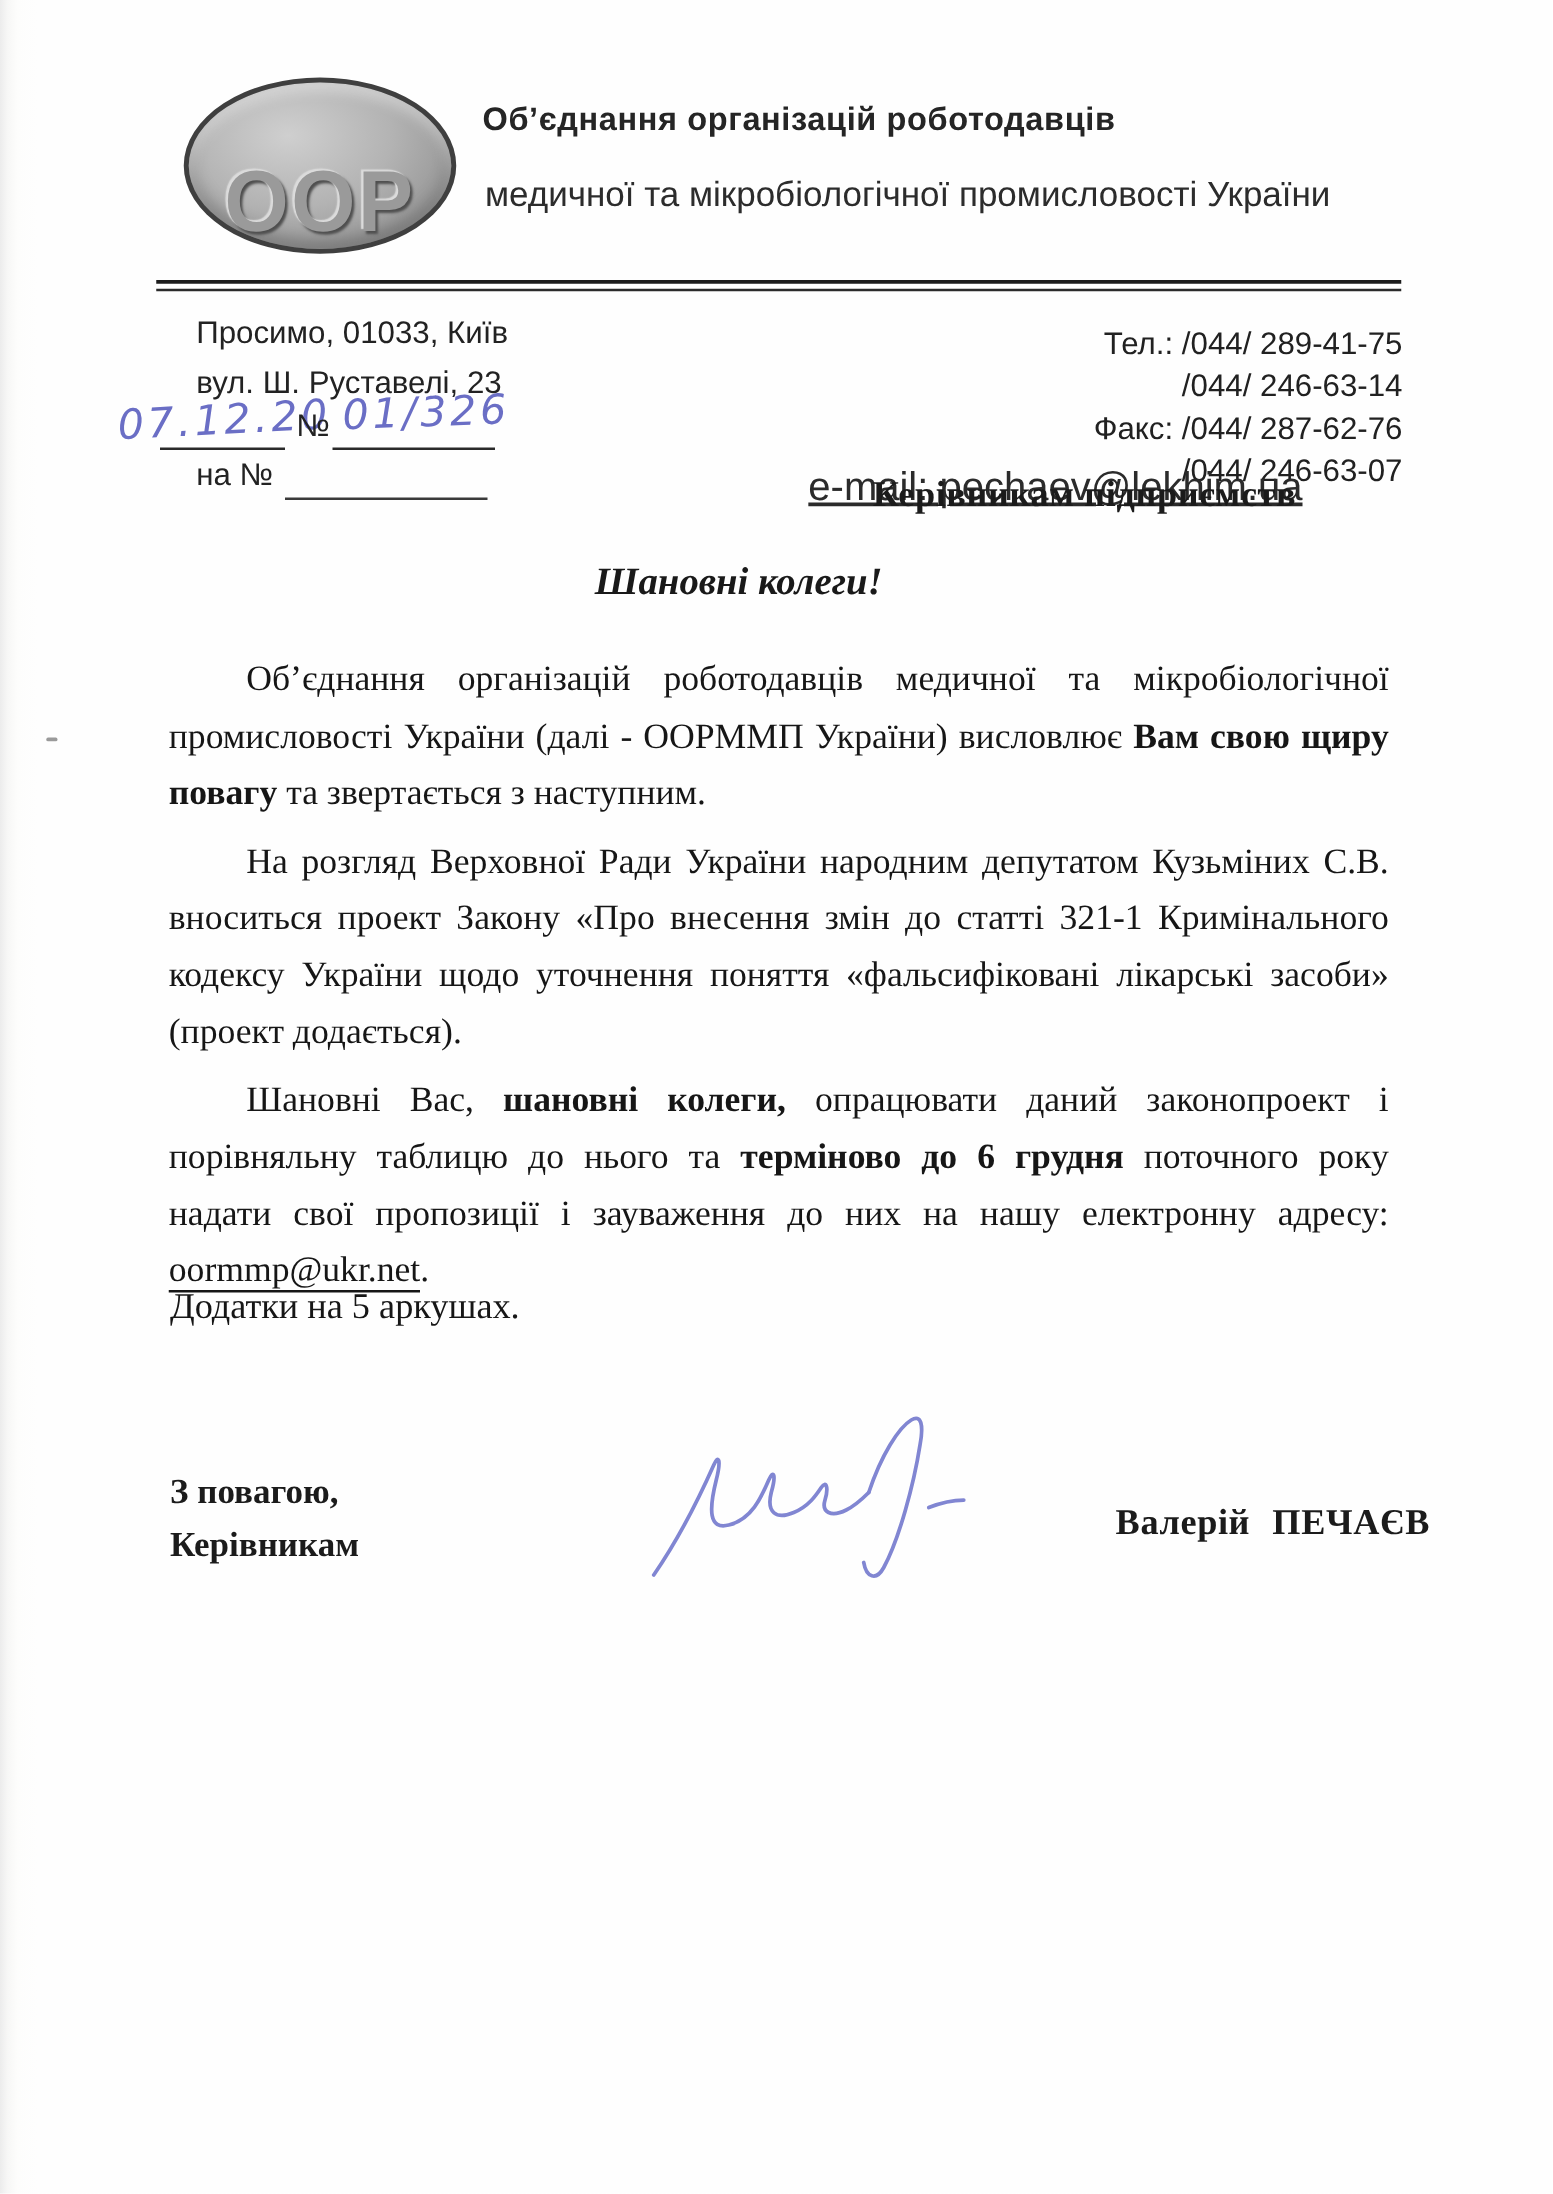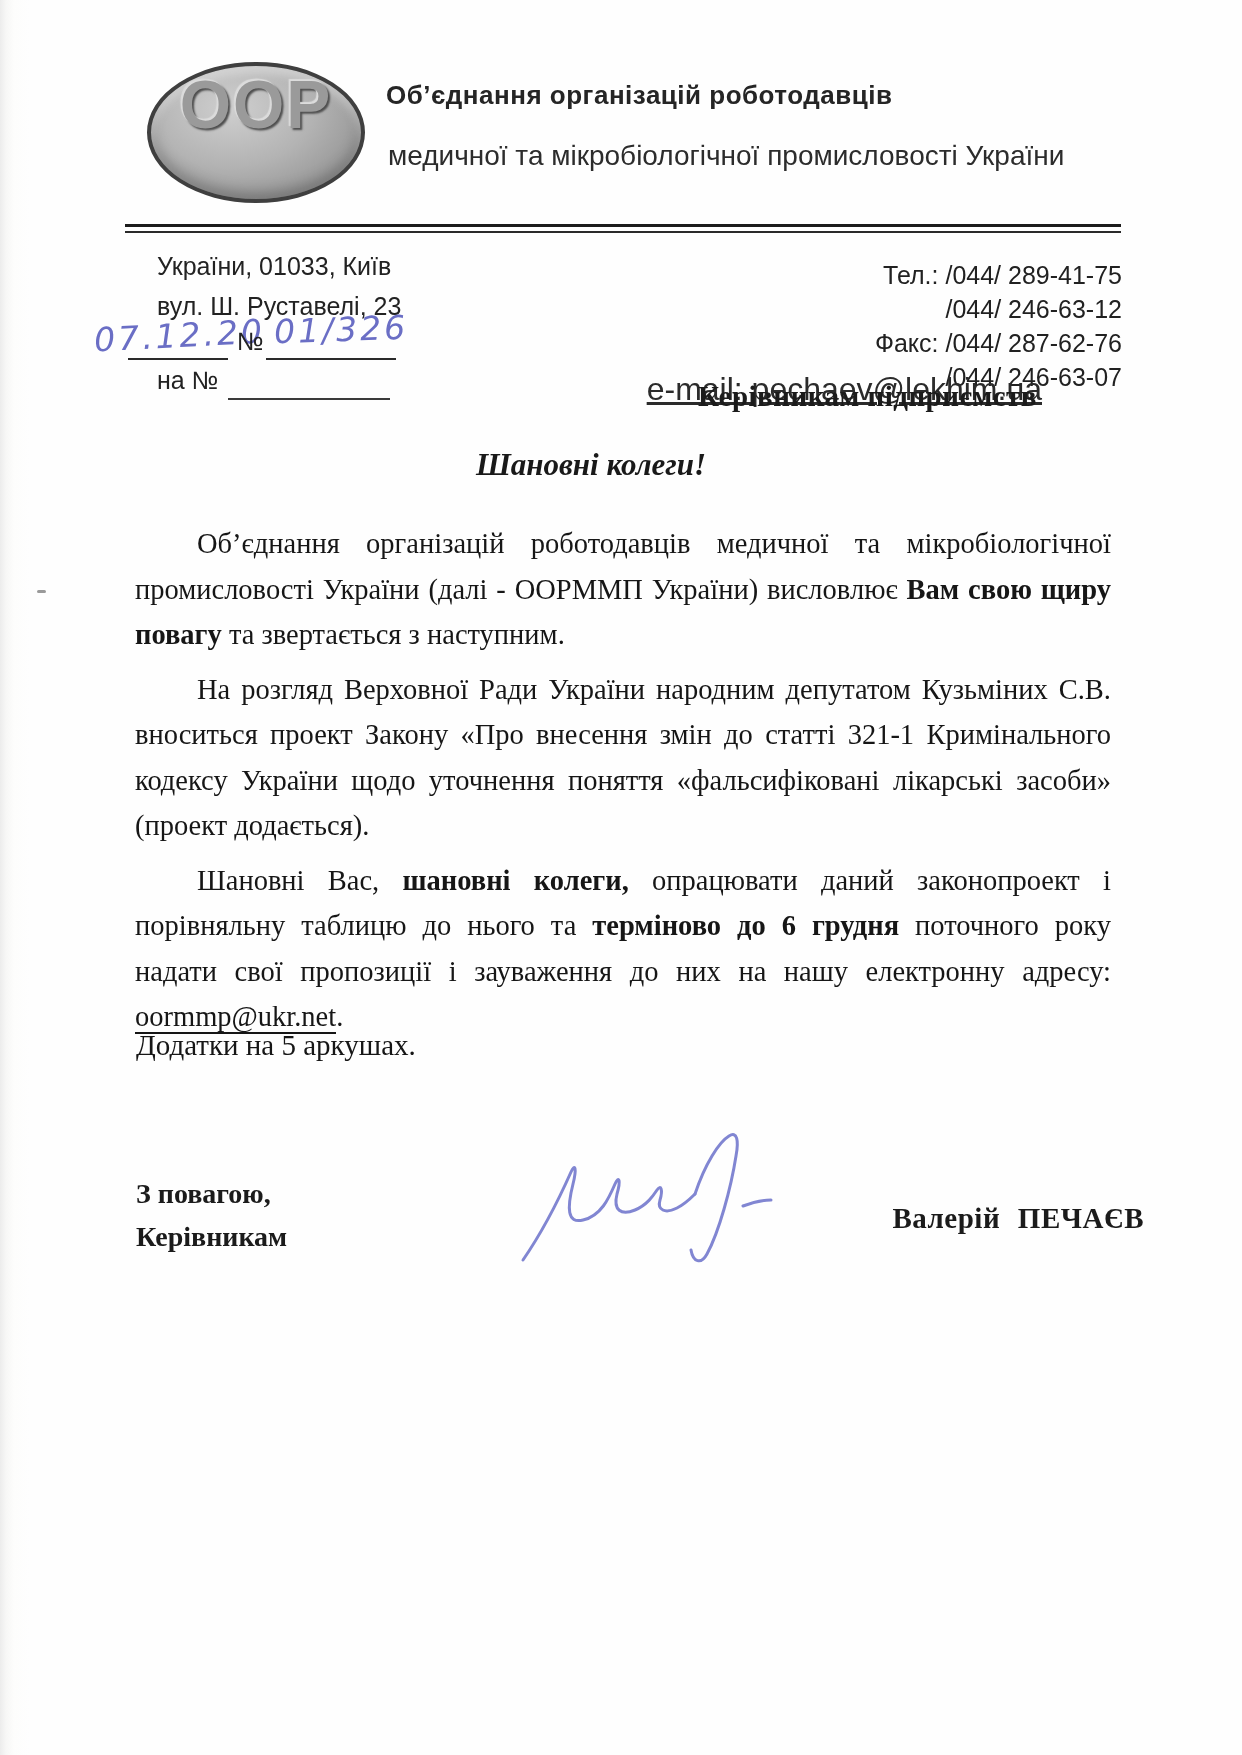--- a/index.html
+++ b/index.html
@@ -15,21 +15,21 @@
     position:absolute;inset:0;
     background:linear-gradient(90deg,#ececec 0px,#f7f7f6 6px,#fdfdfc 14px,#fefefe 30px);
   }
   
   .logo{
     position:absolute;left:147px;top:62px;width:210px;height:133px;
     border-radius:50%;
     background:radial-gradient(ellipse at 38% 32%, #cfcfcf 0%, #b3b3b3 45%, #8f8f8f 85%, #7a7a7a 100%);
     border:4px solid #3f3f3f;
     box-shadow:inset 0 -6px 14px rgba(0,0,0,.25), inset 0 6px 10px rgba(255,255,255,.5);
-    display:flex;align-items:flex-start;justify-content:center;
+    display:flex;align-items:flex-end;justify-content:center;
   }
   .logo-text{
     font-family:"Liberation Sans",sans-serif;
     font-weight:bold;font-size:66px;letter-spacing:2px;
     color:#9a9a9a;
     text-shadow:-2px -2px 1px #dcdcdc, 2px 2px 2px #4e4e4e;
     transform:scaleY(1.05);
   }
   .org-name1{
     position:absolute;left:386px;top:80px;
@@ -133,33 +133,33 @@
 
 <div class="page">
 
   <div class="logo">
     <span class="logo-text">ООР</span>
   </div>
   <div class="org-name1">Об’єднання організацій роботодавців</div>
   <div class="org-name2">медичної та мікробіологічної промисловості України</div>
   <div class="double-rule"></div>
 
-  <div class="address-line addr1">України, 01033, Київ</div>
+  <div class="address-line addr1">Просимо, 01033, Київ</div>
   <div class="address-line addr2">вул. Ш. Руставелі, 23</div>
   <div class="hw hw-date">07.12.20</div>
   <div class="no-label">№</div>
   <div class="hw hw-number">01/326</div>
   <div class="u-line u1"></div>
   <div class="u-line u2"></div>
   <div class="address-line na-label">на №</div>
   <div class="u-line u3"></div>
 
   <div class="contacts">
     <div>Тел.:  /044/ 289-41-75</div>
-    <div>/044/ 246-63-12</div>
+    <div>/044/ 246-63-14</div>
     <div>Факс: /044/ 287-62-76</div>
     <div>/044/ 246-63-07</div>
   </div>
   <div class="email-line">e-mail: pechaev@lekhim.ua</div>
   <div class="recipient">Керівникам підприємств</div>
 
   <div class="salutation">Шановні колеги!</div>
 
   <div class="body-text">
     <p><span>Об’єднання організацій роботодавців медичної та мікробіологічної промисловості України (далі - ООРММП України) висловлює </span><strong>Вам свою щиру повагу</strong><span> та звертається з наступним.</span></p>

